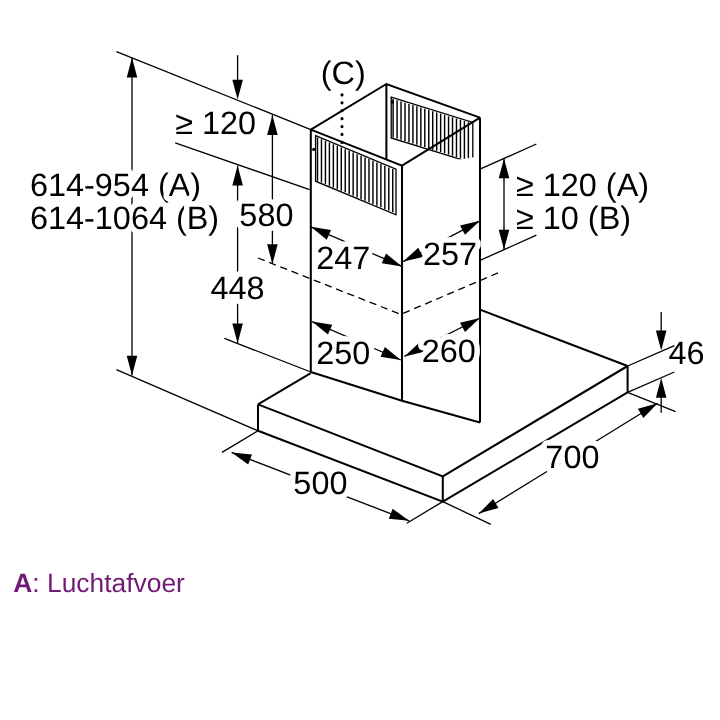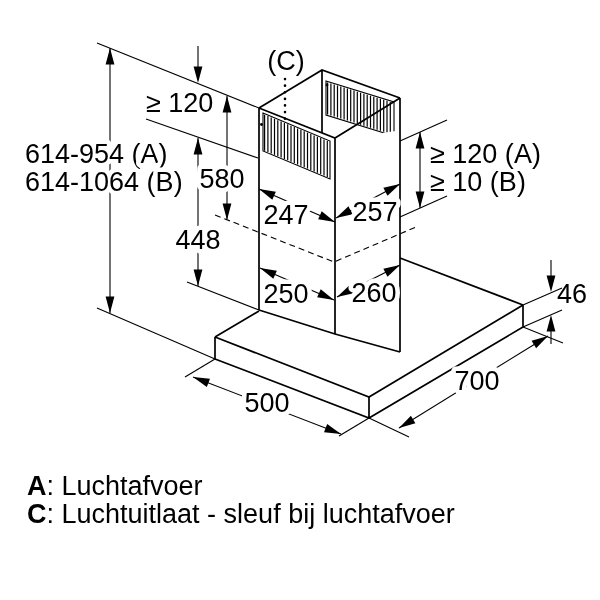--- a/index.html
+++ b/index.html
@@ -3,21 +3,21 @@
 <meta charset="utf-8">
 <style>
   html,body{margin:0;padding:0;background:#fff;}
   #stage{position:relative;width:600px;height:600px;background:#ffffff;overflow:hidden;
          font-family:"Liberation Sans",sans-serif;}
   #stage svg{position:absolute;left:0;top:0;}
   svg text{font-family:"Liberation Sans",sans-serif;font-size:27px;fill:#000;}
   svg text.b-part, .b{font-weight:700;}
   .halo{paint-order:stroke;stroke:#ffffff;stroke-width:9px;stroke-linejoin:round;}
   .mid{text-anchor:middle;}
-  #legend{position:absolute;left:27px;top:472px;font-size:27px;line-height:28px;color:#000000;}
+  #legend{position:absolute;left:11px;top:472px;font-size:22px;line-height:28px;color:#701a75;}
   #legend .row{white-space:nowrap;}
   #legend .wrap{padding-left:29px;}
   .thin{stroke:#000;stroke-width:1.1;fill:none;}
   .outline{stroke:#000;stroke-width:1.7;fill:none;stroke-linejoin:miter;}
   .bandline{stroke:#000;stroke-width:1.1;fill:none;}
   .dash{stroke:#000;stroke-width:1.1;fill:none;stroke-dasharray:6 4;}
   .dots{stroke:#000;stroke-width:2.6;fill:none;stroke-dasharray:0.1 6.5;stroke-linecap:round;}
   .arrow{fill:#000;stroke:none;}
 </style>
 </head>
@@ -181,16 +181,15 @@
   <text x="430" y="163"><tspan>≥ 120 (</tspan><tspan class="b-part">A</tspan><tspan>)</tspan></text>
   <text x="430" y="191"><tspan>≥ 10 (</tspan><tspan class="b-part">B</tspan><tspan>)</tspan></text>
 
   <text x="557" y="303">46</text>
   <text class="halo mid" x="477" y="390">700</text>
   <text class="halo mid" x="267" y="412">500</text>
 </svg>
 
 <div id="legend">
   <div class="row"><span class="b">A</span><span>: </span><span>Luchtafvoer</span></div>
-  <div class="row"><span class="b">C</span><span>: </span><span>Luchtuitlaat - sleuf bij luchtafvoer</span></div>
 </div>
 
 </div>
 
 </body></html>

